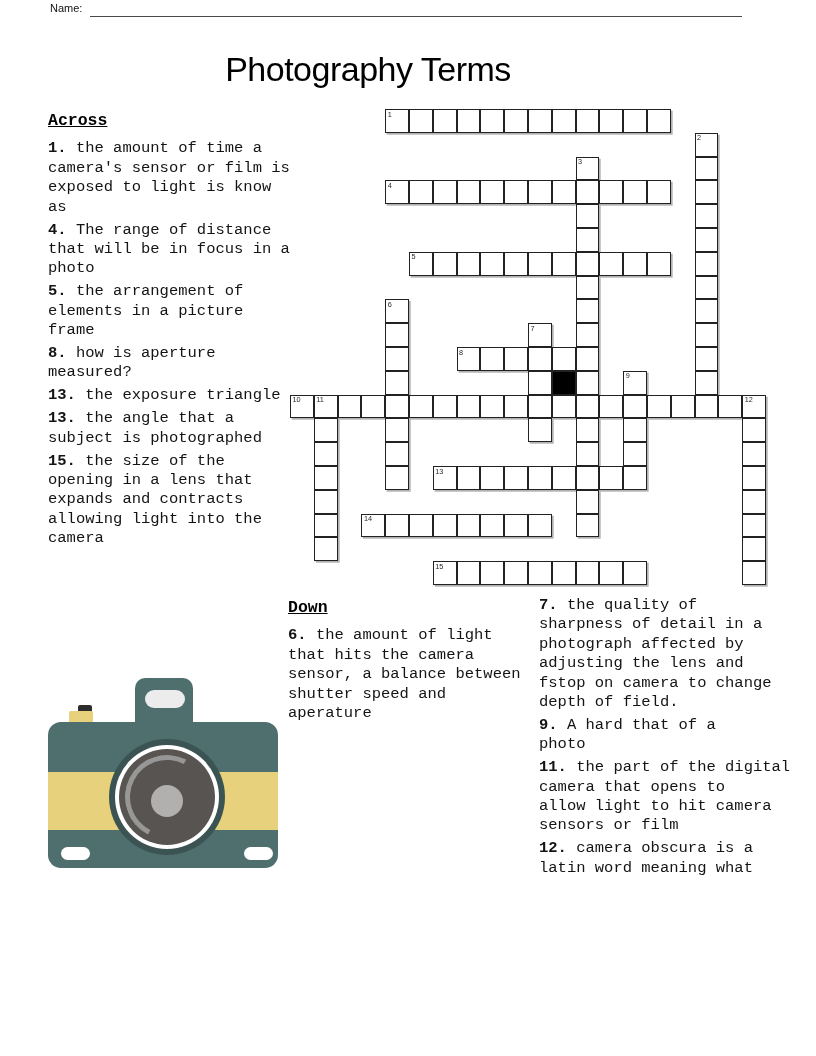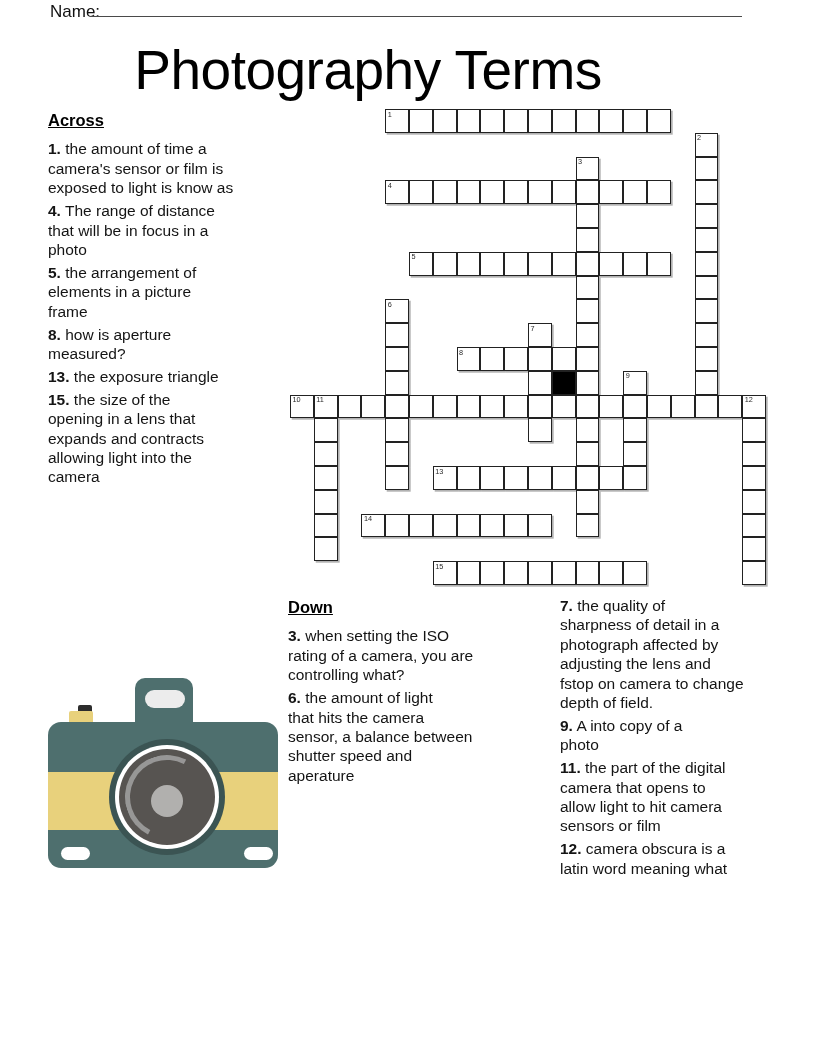--- a/index.html
+++ b/index.html
@@ -1,31 +1,31 @@
 <!DOCTYPE html>
 <html style="--teal: #4e6f6e; --yellow: #e8d17c; --lens_rim: #3b5453; --lens_dark: #575451; --lens_mid: #b1b0ae; --highlight: #a3a3a3; --window_gray: #ececec; --flash_dark: #2d2d2d;"><head>
 <meta charset="utf-8">
 <style>
   html,body{margin:0;padding:0;}
   body{
     width:816px;height:1056px;position:relative;background:#ffffff;
     font-family:"Liberation Sans", sans-serif;color:#1a1a1a;overflow:hidden;
   }
   
-  .name-label{position:absolute;left:50px;top:2px;font-size:17px;color:#111;}
+  .name-label{position:absolute;left:50px;top:2px;font-size:11px;color:#111;}
   .name-line{position:absolute;left:90px;top:1px;width:652px;height:15px;border-bottom:1.3px solid #4a4a4a;}
-  .page-title{position:absolute;left:0;top:38px;width:736px;text-align:center;font-size:55px;font-weight:400;color:#000;letter-spacing:-0.5px;}
+  .page-title{position:absolute;left:0;top:50px;width:736px;text-align:center;font-size:34px;font-weight:400;color:#000;letter-spacing:-0.5px;}
   
   .section-heading{font-size:16.5px;font-weight:700;text-decoration:underline;margin:0 0 9px 0;color:#000;}
-  .clue-col{position:absolute;font-size:15.5px;line-height:19.4px;color:#141414;}
+  .clue-col{position:absolute;font-size:15.5px;line-height:19.4px;color:#141414;font-family:Liberation Mono, monospace;}
   .clue{white-space:pre-line;margin:0 0 3.5px 0;}
   .clue b{font-weight:700;}
   #across-col{left:48px;top:111px;width:250px;}
   #down-col-1{left:288px;top:598px;width:252px;}
-  #down-col-2{left:560px;top:596px;width:256px;}
+  #down-col-2{left:539px;top:596px;width:256px;}
   
   #grid{position:absolute;left:290px;top:109px;width:477px;height:477px;}
   .cell{
     position:absolute;width:23.8px;height:23.8px;box-sizing:border-box;
     background:#fff;border:1.3px solid #222;
     box-shadow:1.7px 1.7px 0 rgba(0,0,0,0.30);
   }
   .cell.black{background:#000;}
   .cell-num{
     position:absolute;left:1.5px;top:0.5px;font-size:7.3px;line-height:8px;color:#2a2a2a;
@@ -67,20 +67,22 @@
 exposed to light is know as</span></div>
       <div class="clue"><b>4.</b><span> The range of distance
 that will be in focus in a
 photo</span></div>
       <div class="clue"><b>5.</b><span> the arrangement of
 elements in a picture
 frame</span></div>
       <div class="clue"><b>8.</b><span> how is aperture
 measured?</span></div>
       <div class="clue"><b>13.</b><span> the exposure triangle</span></div>
+      <div class="clue"><b>13.</b><span> the angle that a
+subject is photographed</span></div>
       <div class="clue"><b>15.</b><span> the size of the
 opening in a lens that
 expands and contracts
 allowing light into the
 camera</span></div>
     </div>
 </div>
 
 <div id="grid">
     <div class="cell" style="left: 95.2px; top: 0px;">
@@ -247,39 +249,36 @@
     <div class="cell" style="left: 261.8px; top: 452.2px;"></div>
     <div class="cell" style="left: 285.6px; top: 452.2px;"></div>
     <div class="cell" style="left: 309.4px; top: 452.2px;"></div>
     <div class="cell" style="left: 333.2px; top: 452.2px;"></div>
     <div class="cell" style="left: 452.2px; top: 452.2px;"></div>
   </div>
 
 <div id="down-col-1" class="clue-col">
   <div class="section-heading">Down</div>
   <div>
-      <div class="clue"><b>3.</b><span> when setting the ISO
-rating of a camera, you are
-controlling what?</span></div>
       <div class="clue"><b>6.</b><span> the amount of light
 that hits the camera
 sensor, a balance between
 shutter speed and
 aperature</span></div>
     </div>
 </div>
 <div id="down-col-2" class="clue-col">
   <div>
       <div class="clue"><b>7.</b><span> the quality of
 sharpness of detail in a
 photograph affected by
 adjusting the lens and
 fstop on camera to change
 depth of field.</span></div>
-      <div class="clue"><b>9.</b><span> A into copy of a
+      <div class="clue"><b>9.</b><span> A hard that of a
 photo</span></div>
       <div class="clue"><b>11.</b><span> the part of the digital
 camera that opens to
 allow light to hit camera
 sensors or film</span></div>
       <div class="clue"><b>12.</b><span> camera obscura is a
 latin word meaning what</span></div>
     </div>
 </div>
 

